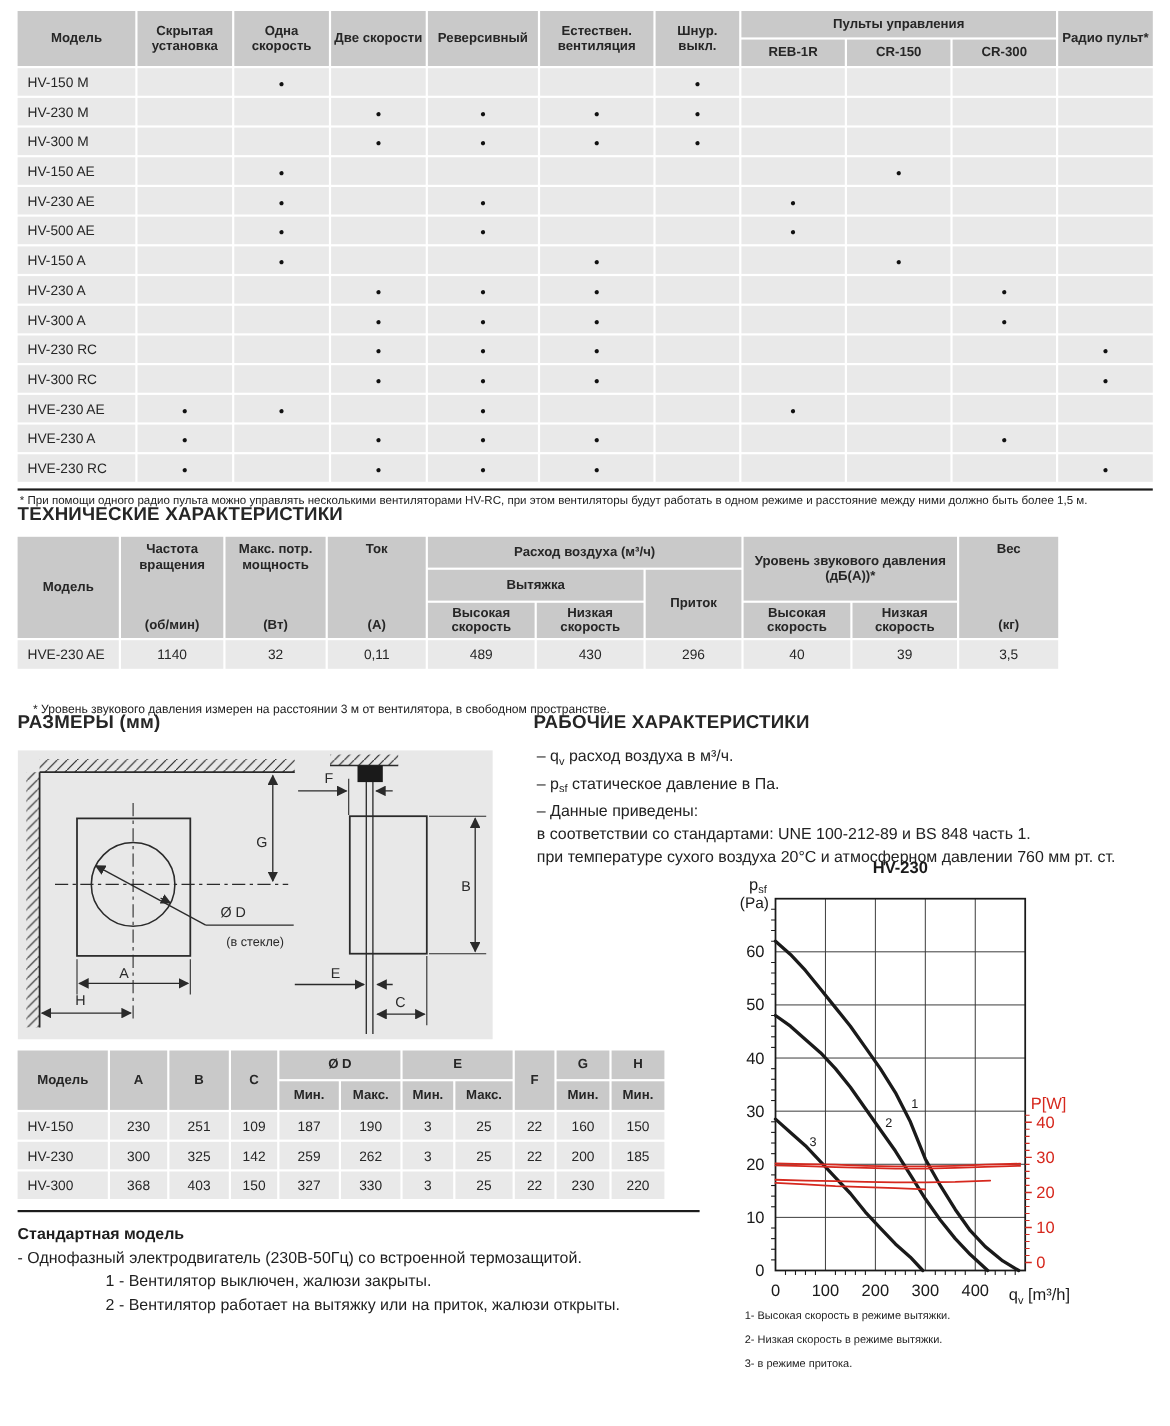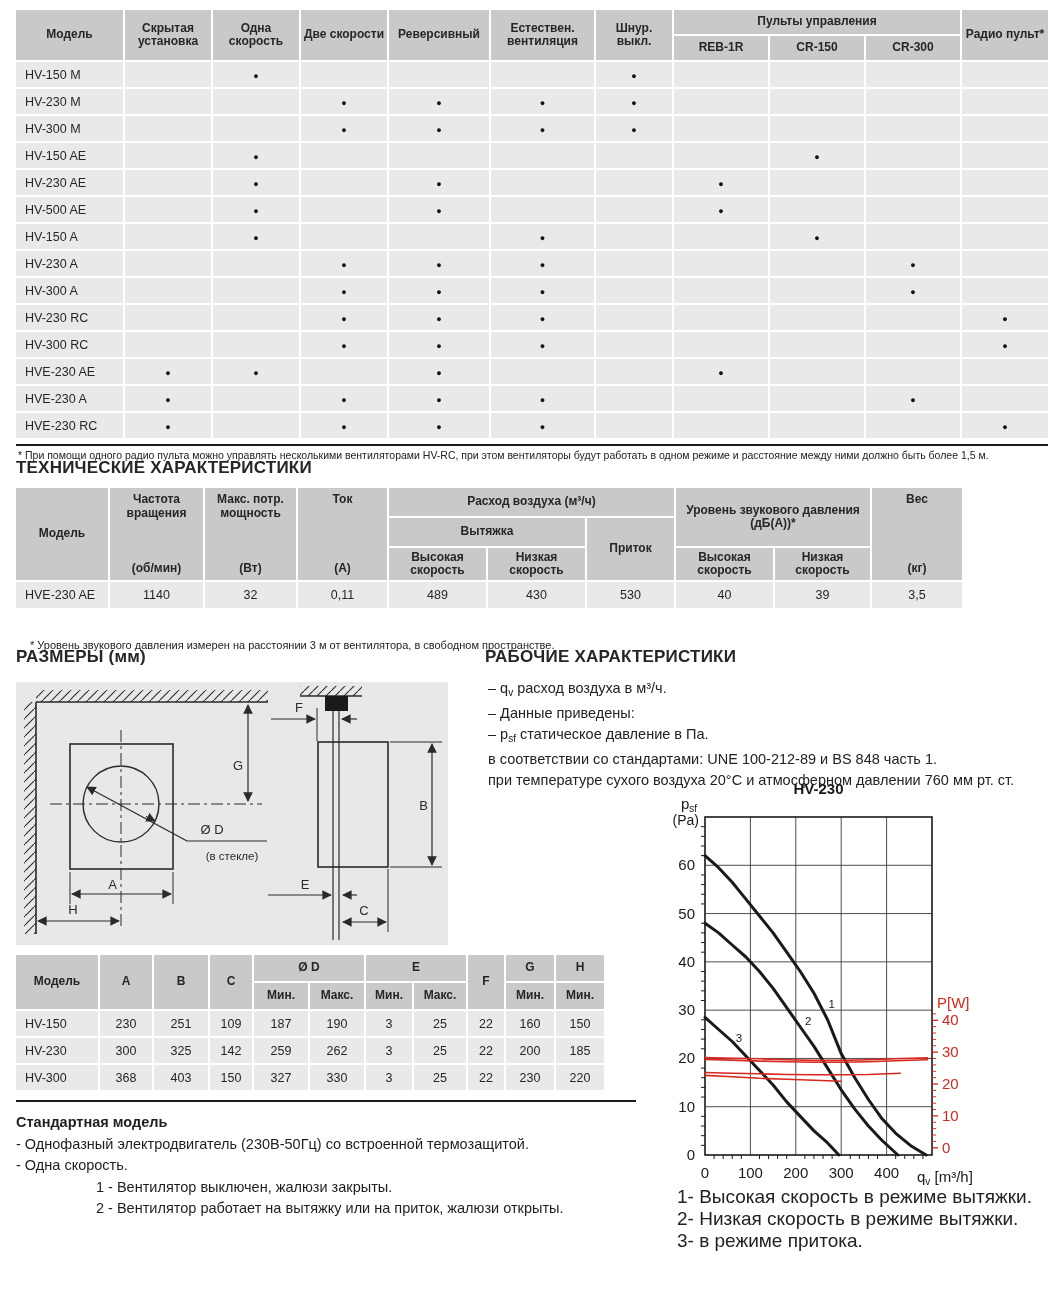--- a/index.html
+++ b/index.html
@@ -15,21 +15,21 @@
   .rule{background:#1c1c1c;}
   .small-note{font-size:10.5px;color:#222;margin-top:28px;}
   .vcell{display:flex;flex-direction:column;justify-content:space-between;height:82px;padding:2px 0;}
   #tech-table th{font-size:12px;}
   #tech-table td{height:26px;}
   .wtxt{font-size:14.5px;line-height:21px;color:#222;}
   .sub{font-size:10px;vertical-align:-3px;}
   #standard{font-size:14.5px;line-height:21.5px;color:#1e1e1e;}
   #standard .bold{font-weight:bold;}
   #standard .indent{padding-left:80px;}
-  #chart-legend div{font-size:19px;line-height:22px;color:#222;}
+  #chart-legend div{font-size:10px;line-height:22px;color:#222;}
   svg text{font-family:"Liberation Sans",sans-serif;}
 </style>
 </head>
 <body>
 
 <div id="page">
 
   <table id="feature-table" class="abs" style="left:14px;top:8px;">
       <colgroup>
         <col style="width:107px">
@@ -309,21 +309,21 @@
         </tr>
       </thead>
       <tbody>
         <tr>
           <td class="model">HVE-230 AE</td>
           <td>1140</td>
           <td>32</td>
           <td>0,11</td>
           <td>489</td>
           <td>430</td>
-          <td>530</td>
+          <td>296</td>
           <td>40</td>
           <td>39</td>
           <td>3,5</td>
         </tr>
       </tbody>
     </table>
 
   <div class="abs small-note" style="left:30px;top:611px;width:900px;font-size:11px;">* Уровень звукового давления измерен на расстоянии 3 м от вентилятора, в свободном пространстве.</div>
 
   <h2 class="abs" style="left:16px;top:647px;">РАЗМЕРЫ (мм)</h2>
@@ -468,31 +468,30 @@
           <td>220</td>
         </tr>
       </tbody>
     </table>
 
   <div class="abs rule" style="left:16px;top:1100px;width:620px;height:2px;"></div>
 
   <div id="standard" class="abs" style="left:16px;top:1112px;width:624px;">
     <div class="bold">Стандартная модель</div>
     <div>- Однофазный электродвигатель (230В-50Гц) со встроенной термозащитой.</div>
-    <div>- Одна скорость.</div>
     <div class="indent">1 - Вентилятор выключен, жалюзи закрыты.</div>
     <div class="indent">2 - Вентилятор работает на вытяжку или на приток, жалюзи открыты.</div>
   </div>
 
   <h2 class="abs" style="left:485px;top:647px;">РАБОЧИЕ ХАРАКТЕРИСТИКИ</h2>
 
   <div class="abs wtxt" style="left:488px;top:678px;width:576px;">
     <div><span>– q</span><span class="sub">v</span><span> расход воздуха в м³/ч.</span></div>
+    <div><span>– p</span><span class="sub">sf</span><span> статическое давление в Па.</span></div>
     <div>– Данные приведены:</div>
-    <div><span>– p</span><span class="sub">sf</span><span> статическое давление в Па.</span></div>
     <div>в соответствии со стандартами: UNE 100-212-89 и BS 848 часть 1.</div>
     <div>при температуре сухого воздуха 20°C и атмосферном давлении 760 мм рт. ст.</div>
   </div>
 
   <svg id="perf-chart" class="abs" style="left:645px;top:778px;" width="419" height="430" viewBox="0 0 419 430">
       <line x1="105.4" y1="39" x2="105.4" y2="377" stroke="#3a3a3a" stroke-width="0.9"></line>
       <line x1="150.8" y1="39" x2="150.8" y2="377" stroke="#3a3a3a" stroke-width="0.9"></line>
       <line x1="196.2" y1="39" x2="196.2" y2="377" stroke="#3a3a3a" stroke-width="0.9"></line>
       <line x1="241.60000000000002" y1="39" x2="241.60000000000002" y2="377" stroke="#3a3a3a" stroke-width="0.9"></line>
       <line x1="60" y1="328.7142857142857" x2="287" y2="328.7142857142857" stroke="#3a3a3a" stroke-width="0.9"></line>

